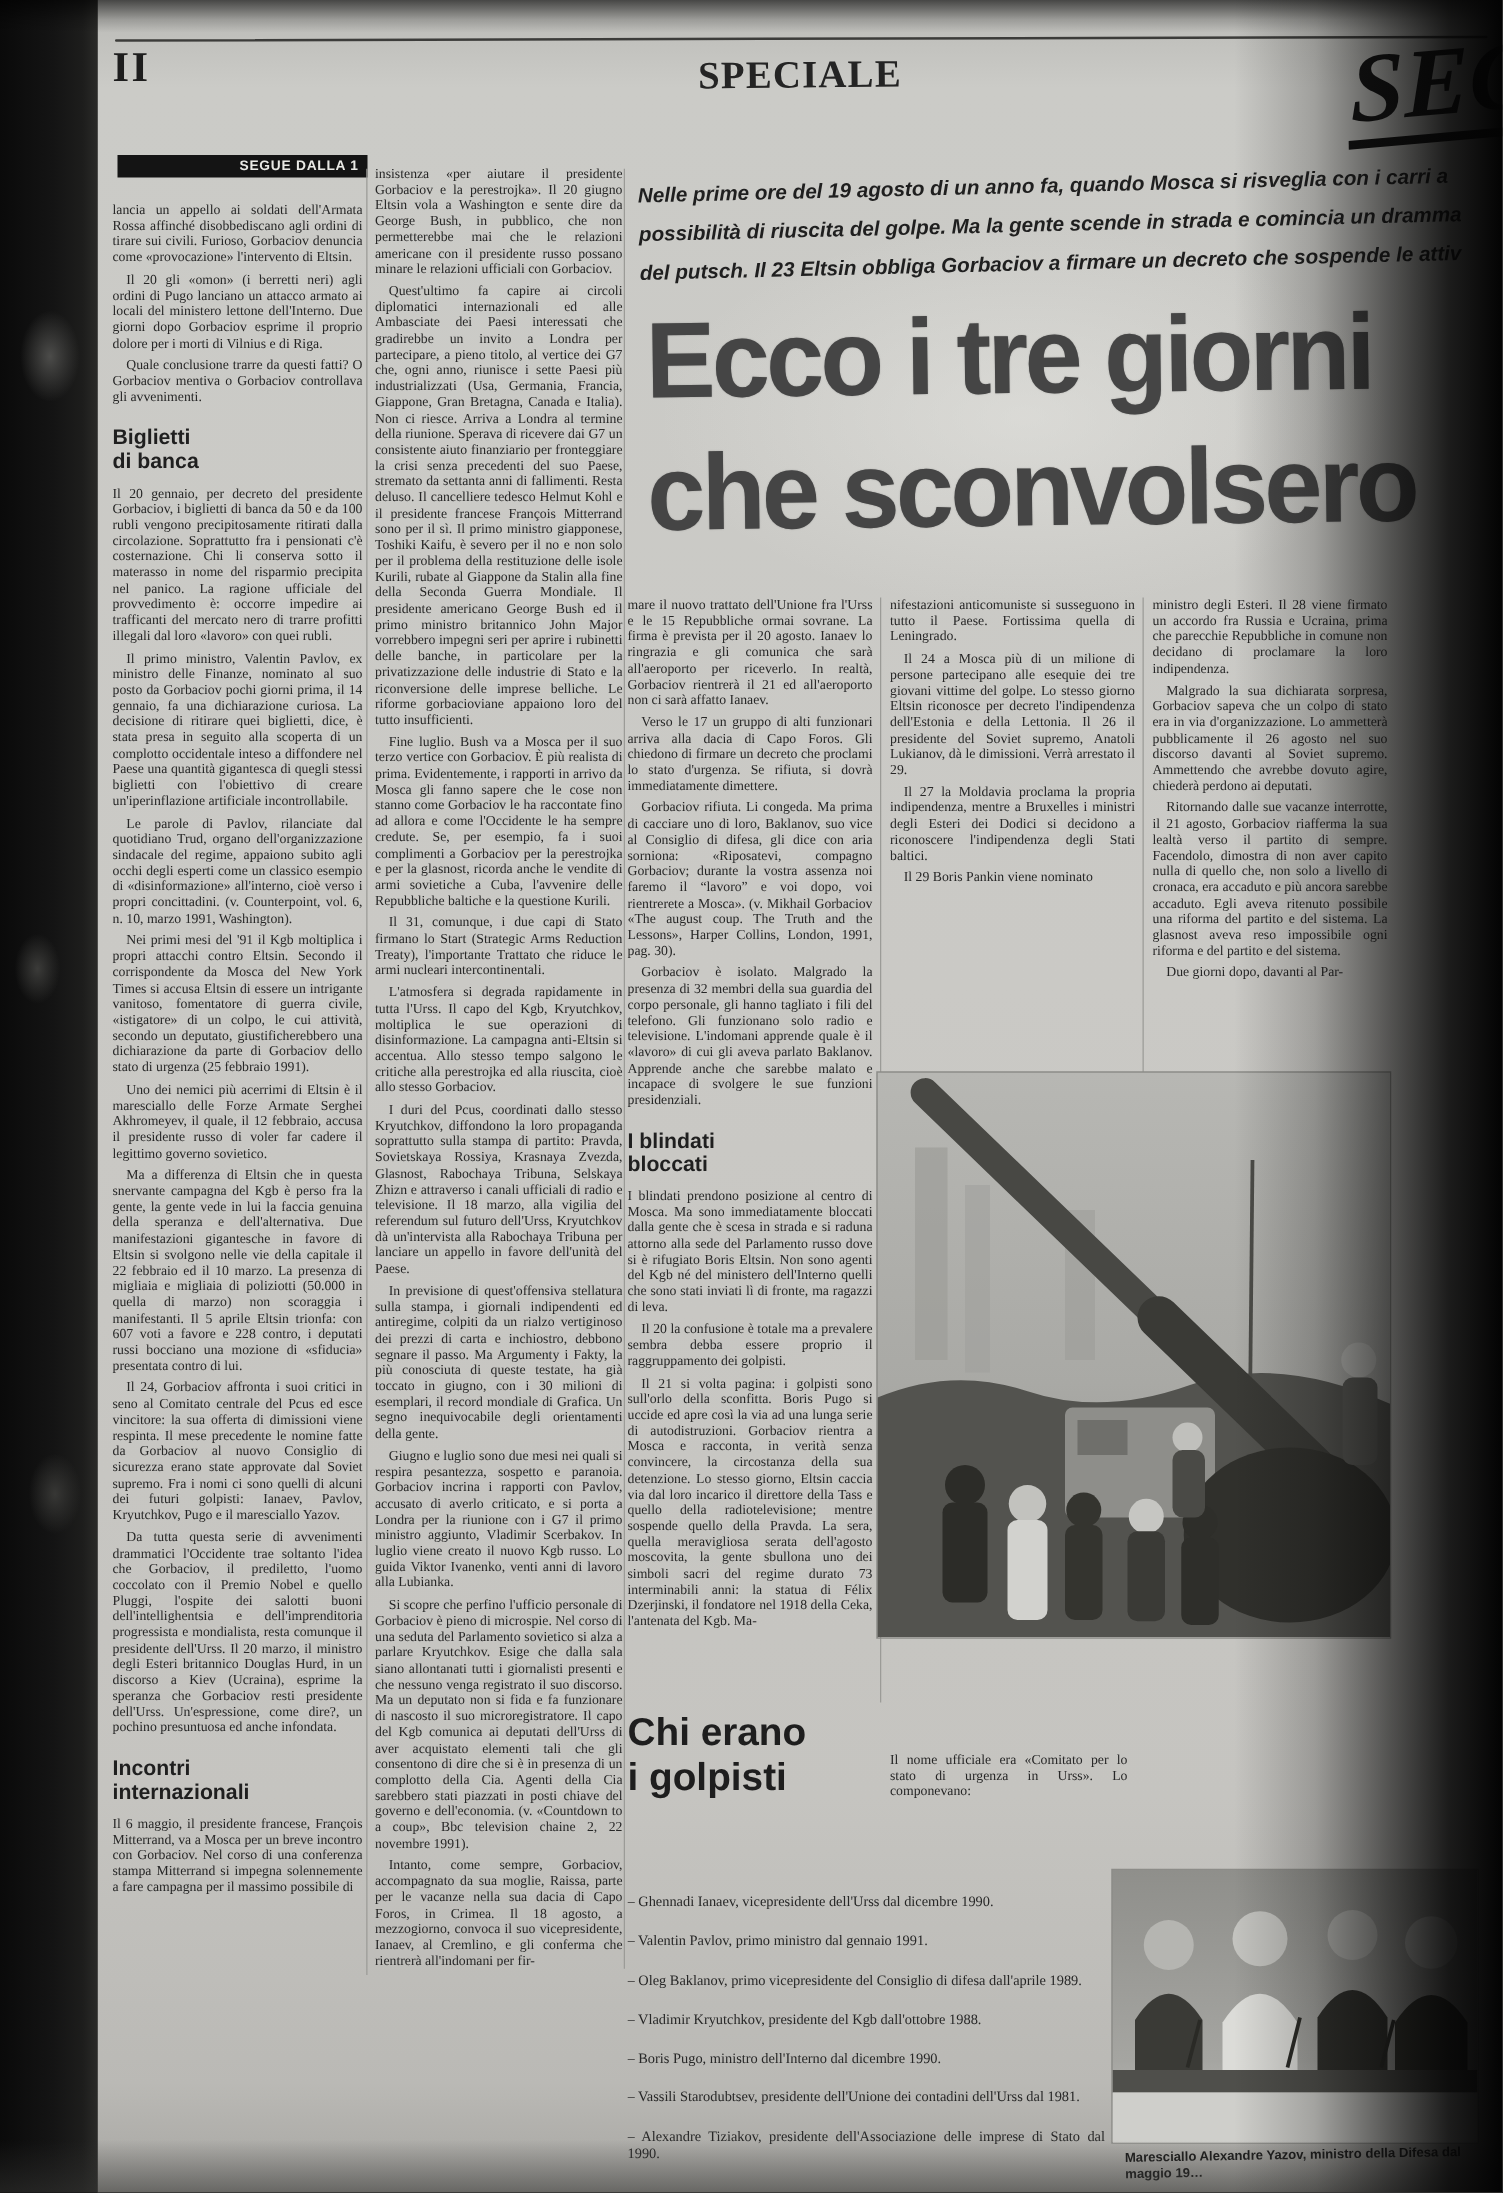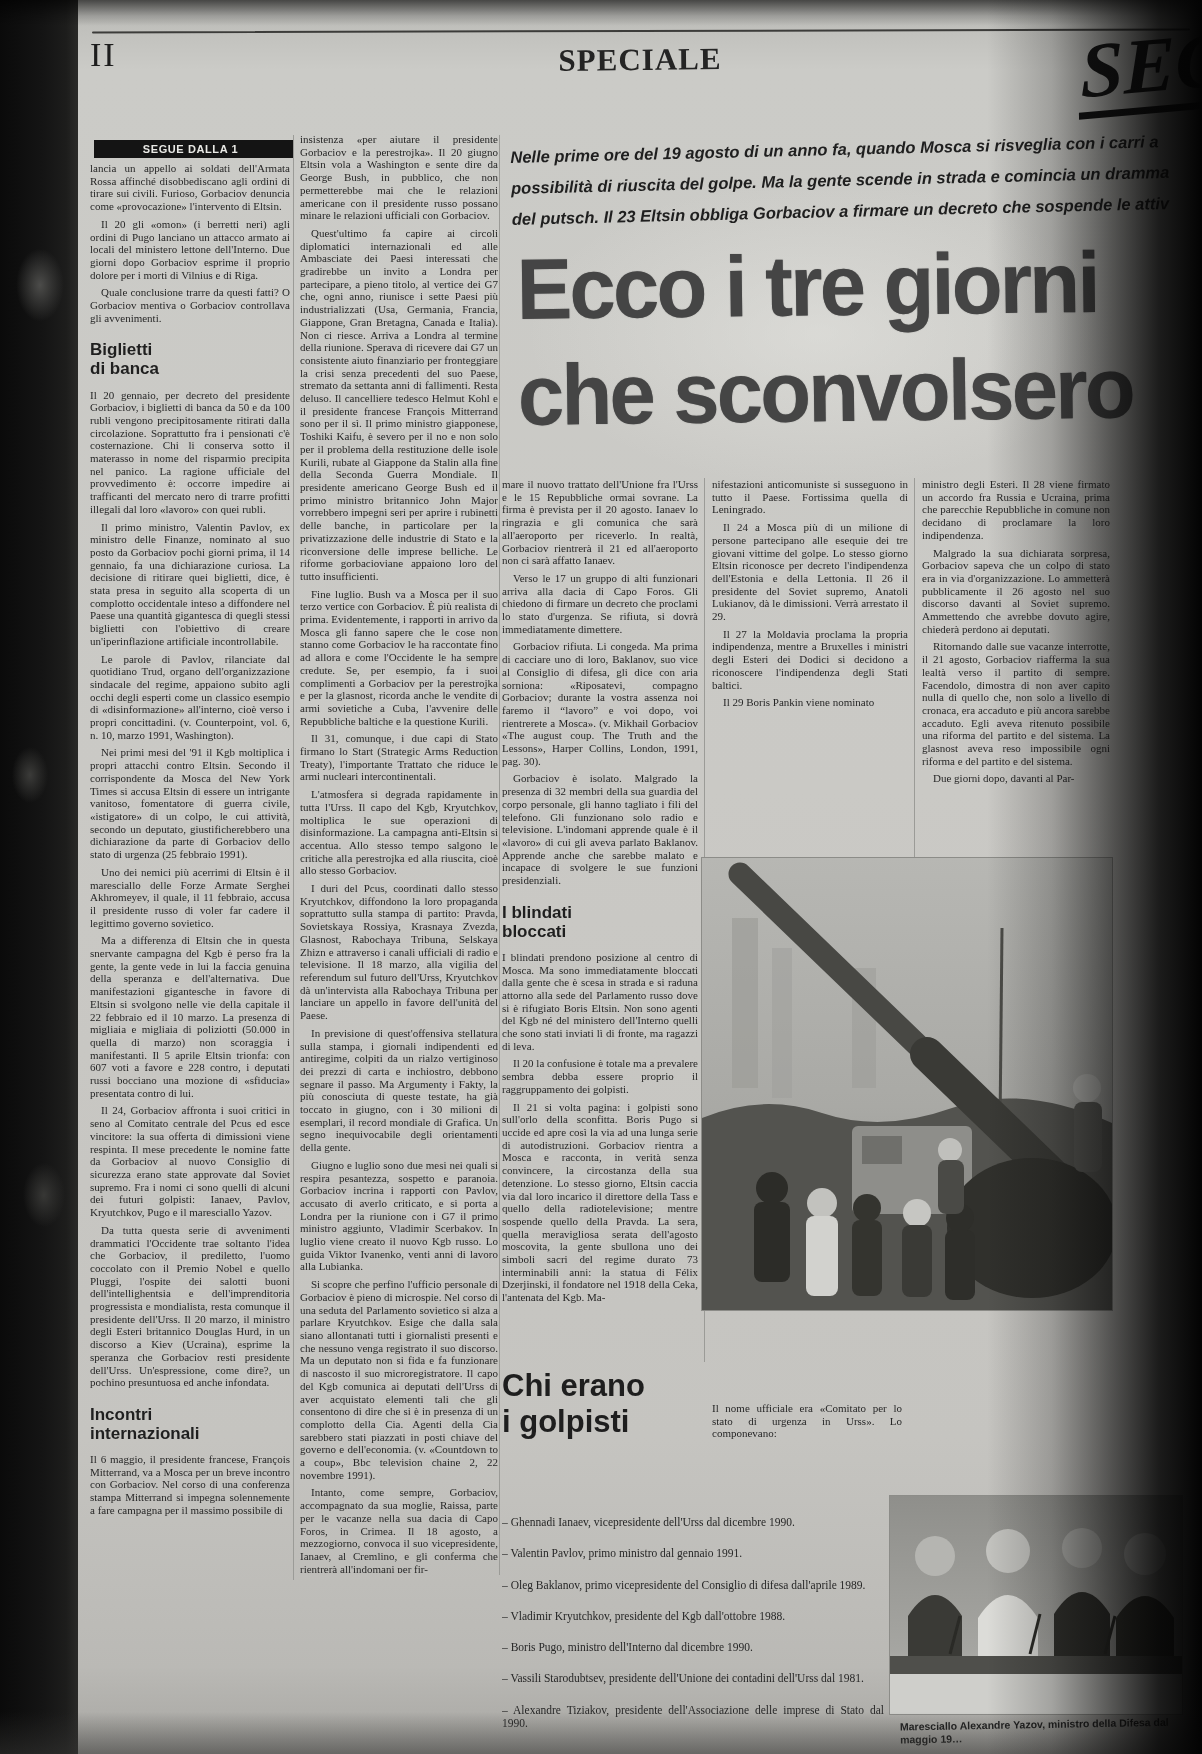--- a/index.html
+++ b/index.html
@@ -20,29 +20,29 @@
     background:linear-gradient(0deg,rgba(52,52,50,.55) 0%,rgba(52,52,50,0) 100%);}
   
   #page{position:absolute;left:78px;top:0;width:1124px;height:1754px;overflow:hidden;
     background:
       radial-gradient(ellipse 420px 220px at 66% 19%, rgba(233,233,229,.5), rgba(233,233,229,0) 70%),
       linear-gradient(180deg,#b9b9b5 0px,#cbcbc7 70px,#cac9c5 45%,#c5c4c0 82%,#bab9b5 95%,#a6a5a1 100%);
     color:#262626;}
   .abs{position:absolute;}
   
   #top-rule{left:14px;top:30px;width:1098px;height:2px;background:#3c3c3a;border-radius:2px;transform:rotate(-.15deg);}
-  #page-number{left:12px;top:36px;font-size:34px;font-weight:normal;letter-spacing:2px;color:#1d1d1d;}
+  #page-number{left:12px;top:36px;font-size:34px;font-weight:bold;letter-spacing:2px;color:#1d1d1d;}
   #section-title{left:312px;top:42px;width:500px;text-align:center;font-size:31px;font-weight:bold;
     letter-spacing:1px;color:#242424;transform:rotate(-.6deg);}
   #masthead{left:1000px;top:26px;font-size:78px;font-weight:bold;font-style:italic;color:#141414;
     border-bottom:7px solid #121212;padding:0 4px 2px 2px;line-height:1;transform:rotate(-5deg) skewX(-4deg);white-space:nowrap;}
   
-  #segue-bar{left:16px;top:140px;width:200px;height:18px;background:#141414;color:#e9e9e5;
+  #segue-bar{left:16px;top:124px;width:200px;height:18px;background:#141414;color:#e9e9e5;
     font-family:"Liberation Sans",sans-serif;font-size:11px;font-weight:bold;letter-spacing:.6px;
-    text-align:center;line-height:18px;padding-right:7px;box-sizing:border-box;}
+    text-align:right;line-height:18px;padding-right:7px;box-sizing:border-box;}
   
   .bodycol{font-size:11px;line-height:1.155;color:#272727;overflow:hidden;text-align:justify;
     filter:blur(.18px);}
   .bodycol p{margin:0 0 5px 0;text-indent:11px;}
   .bodycol p:first-child{text-indent:0;}
   h3.subhead{font-family:"Liberation Sans",sans-serif;font-weight:bold;font-size:17px;line-height:1.12;
     color:#1f1f1f;white-space:pre-line;margin:16px 0 10px 0;filter:none;}
   #col1{left:12px;top:162px;width:200px;height:1520px;}
   #col2{left:222px;top:133px;width:198px;height:1440px;}
   #col3{left:424px;top:478px;width:196px;height:886px;}
@@ -99,21 +99,21 @@
         <p>Il 20 gli «omon» (i berretti neri) agli ordini di Pugo lanciano un attacco armato ai locali del ministero lettone dell'Interno. Due giorni dopo Gorbaciov esprime il proprio dolore per i morti di Vilnius e di Riga.</p>
         <p>Quale conclusione trarre da questi fatti? O Gorbaciov mentiva o Gorbaciov controllava gli avvenimenti.</p>
       </div>
     <h3 class="subhead">Biglietti
 di banca</h3>
     <div>
         <p>Il 20 gennaio, per decreto del presidente Gorbaciov, i biglietti di banca da 50 e da 100 rubli vengono precipitosamente ritirati dalla circolazione. Soprattutto fra i pensionati c'è costernazione. Chi li conserva sotto il materasso in nome del risparmio precipita nel panico. La ragione ufficiale del provvedimento è: occorre impedire ai trafficanti del mercato nero di trarre profitti illegali dal loro «lavoro» con quei rubli.</p>
         <p>Il primo ministro, Valentin Pavlov, ex ministro delle Finanze, nominato al suo posto da Gorbaciov pochi giorni prima, il 14 gennaio, fa una dichiarazione curiosa. La decisione di ritirare quei biglietti, dice, è stata presa in seguito alla scoperta di un complotto occidentale inteso a diffondere nel Paese una quantità gigantesca di quegli stessi biglietti con l'obiettivo di creare un'iperinflazione artificiale incontrollabile.</p>
         <p>Le parole di Pavlov, rilanciate dal quotidiano Trud, organo dell'organizzazione sindacale del regime, appaiono subito agli occhi degli esperti come un classico esempio di «disinformazione» all'interno, cioè verso i propri concittadini. (v. Counterpoint, vol. 6, n. 10, marzo 1991, Washington).</p>
         <p>Nei primi mesi del '91 il Kgb moltiplica i propri attacchi contro Eltsin. Secondo il corrispondente da Mosca del New York Times si accusa Eltsin di essere un intrigante vanitoso, fomentatore di guerra civile, «istigatore» di un colpo, le cui attività, secondo un deputato, giustificherebbero una dichiarazione da parte di Gorbaciov dello stato di urgenza (25 febbraio 1991).</p>
-        <p>Uno dei nemici più acerrimi di Eltsin è il maresciallo delle Forze Armate Serghei Akhromeyev, il quale, il 11 febbraio, accusa il presidente russo di voler far cadere il legittimo governo sovietico.</p>
+        <p>Uno dei nemici più acerrimi di Eltsin è il maresciallo delle Forze Armate Serghei Akhromeyev, il quale, il 12 febbraio, accusa il presidente russo di voler far cadere il legittimo governo sovietico.</p>
         <p>Ma a differenza di Eltsin che in questa snervante campagna del Kgb è perso fra la gente, la gente vede in lui la faccia genuina della speranza e dell'alternativa. Due manifestazioni gigantesche in favore di Eltsin si svolgono nelle vie della capitale il 22 febbraio ed il 10 marzo. La presenza di migliaia e migliaia di poliziotti (50.000 in quella di marzo) non scoraggia i manifestanti. Il 5 aprile Eltsin trionfa: con 607 voti a favore e 228 contro, i deputati russi bocciano una mozione di «sfiducia» presentata contro di lui.</p>
         <p>Il 24, Gorbaciov affronta i suoi critici in seno al Comitato centrale del Pcus ed esce vincitore: la sua offerta di dimissioni viene respinta. Il mese precedente le nomine fatte da Gorbaciov al nuovo Consiglio di sicurezza erano state approvate dal Soviet supremo. Fra i nomi ci sono quelli di alcuni dei futuri golpisti: Ianaev, Pavlov, Kryutchkov, Pugo e il maresciallo Yazov.</p>
         <p>Da tutta questa serie di avvenimenti drammatici l'Occidente trae soltanto l'idea che Gorbaciov, il prediletto, l'uomo coccolato con il Premio Nobel e quello Pluggi, l'ospite dei salotti buoni dell'intellighentsia e dell'imprenditoria progressista e mondialista, resta comunque il presidente dell'Urss. Il 20 marzo, il ministro degli Esteri britannico Douglas Hurd, in un discorso a Kiev (Ucraina), esprime la speranza che Gorbaciov resti presidente dell'Urss. Un'espressione, come dire?, un pochino presuntuosa ed anche infondata.</p>
       </div>
     <h3 class="subhead">Incontri
 internazionali</h3>
     <div>
         <p>Il 6 maggio, il presidente francese, François Mitterrand, va a Mosca per un breve incontro con Gorbaciov. Nel corso di una conferenza stampa Mitterrand si impegna solennemente a fare campagna per il massimo possibile di</p>
       </div>
   </div>

